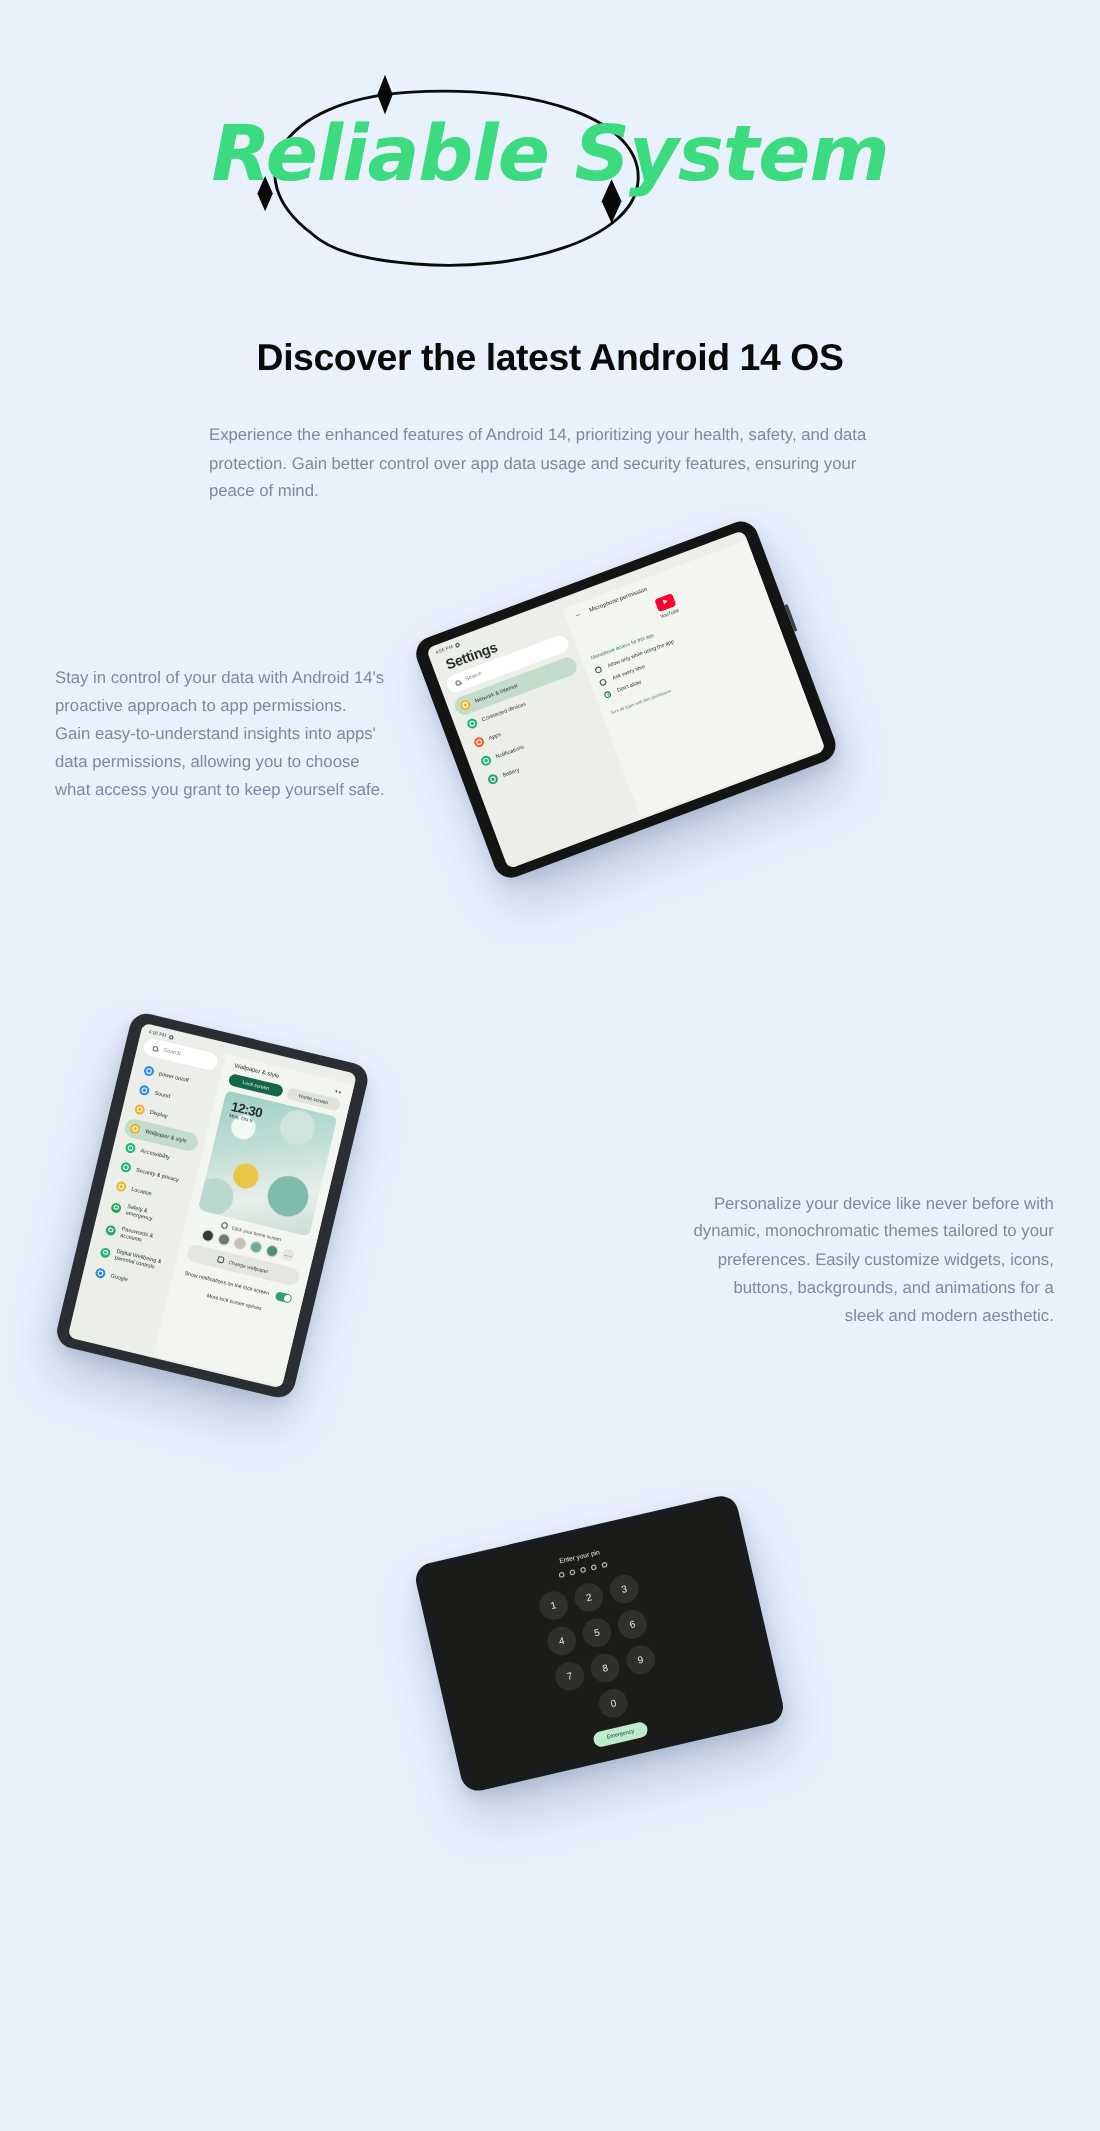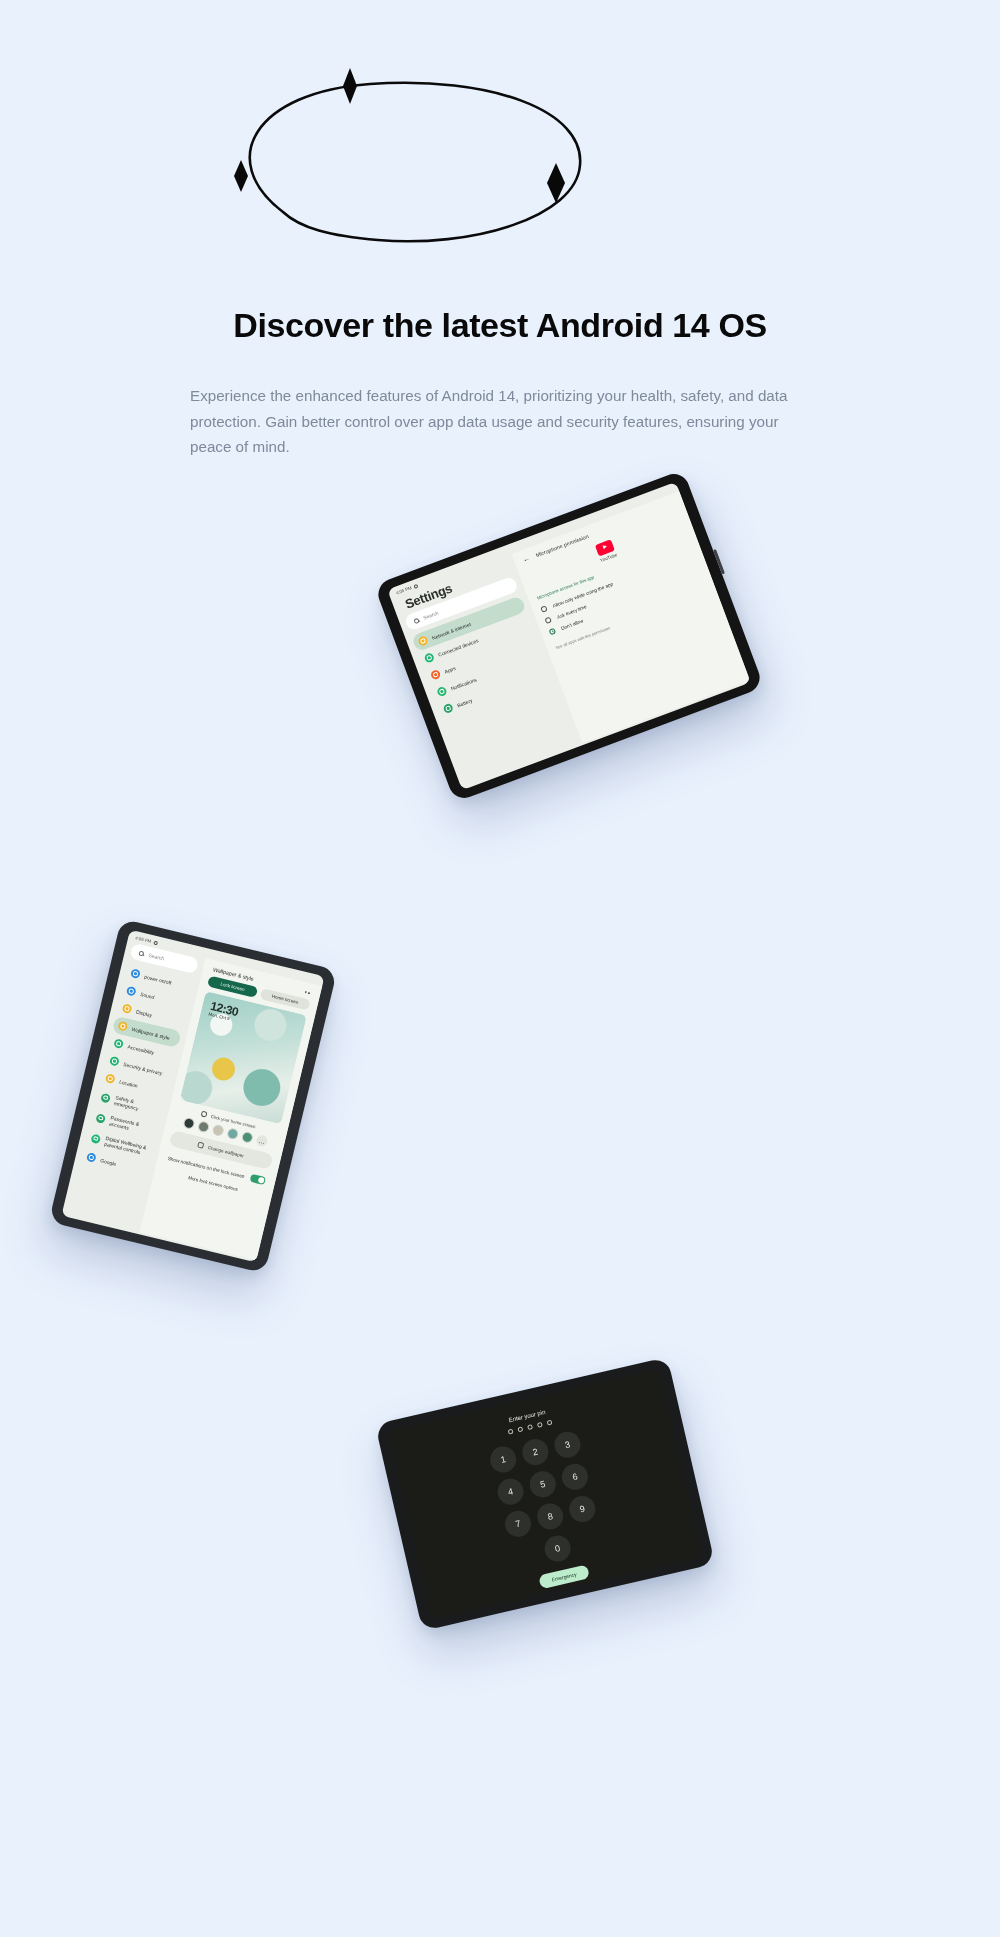--- a/index.html
+++ b/index.html
@@ -154,26 +154,28 @@
 
 <div class="hero">
   <svg class="hero-orbit" viewBox="0 0 1000 300">
     <path d="M283 212 C 215 160, 255 92, 370 84 C 490 76, 585 110, 580 165 C 576 218, 470 248, 378 240 C 330 236, 300 228, 283 212 Z" fill="none" stroke="#0b0b0b" stroke-width="2.6"></path>
   </svg>
   <svg class="hero-orbit" viewBox="0 0 1000 300">
     <path d="M350 68 L357 86 L350 104 L343 86 Z" fill="#090909"></path>
     <path d="M241 160 L248 176 L241 192 L234 176 Z" fill="#090909"></path>
     <path d="M556 163 L565 183 L556 203 L547 183 Z" fill="#090909"></path>
   </svg>
+  <div class="hero-title">Reliable System</div>
 </div>
 
 <div class="headline">Discover the latest Android 14 OS</div>
 <div class="intro">Experience the enhanced features of Android 14, prioritizing your health, safety, and data protection. Gain better control over app data usage and security features, ensuring your peace of mind.</div>
 
 <div class="sec sec2">
+  <div class="blurb">Stay in control of your data with Android 14's proactive approach to app permissions. Gain easy-to-understand insights into apps' data permissions, allowing you to choose what access you grant to keep yourself safe.</div>
 
   <div class="tablet-wrap" id="tablet1">
     <div class="tablet">
       <div class="side-btn" style="width:3px;height:26px;right:-3px;top:86px;"></div>
       <div class="screen">
         <div class="statusbar">
           <span>4:06 PM</span>
           <span class="st-dot"></span>
         </div>
         <div class="panes">
@@ -234,20 +236,21 @@
           <span class="nb">◂</span>
           <span class="nb">○</span>
           <span class="nb">□</span>
         </div>
       </div>
     </div>
   </div>
 </div>
 
 <div class="sec sec3">
+  <div class="blurb">Personalize your device like never before with dynamic, monochromatic themes tailored to your preferences. Easily customize widgets, icons, buttons, backgrounds, and animations for a sleek and modern aesthetic.</div>
 
   <div class="tablet-wrap" id="tablet2">
     <div class="tablet silver">
       <div class="screen">
         <div class="statusbar">
           <span>4:06 PM</span>
           <span class="st-dot"></span>
         </div>
         <div class="panes">
           <div class="pane-left" style="width:40%">

